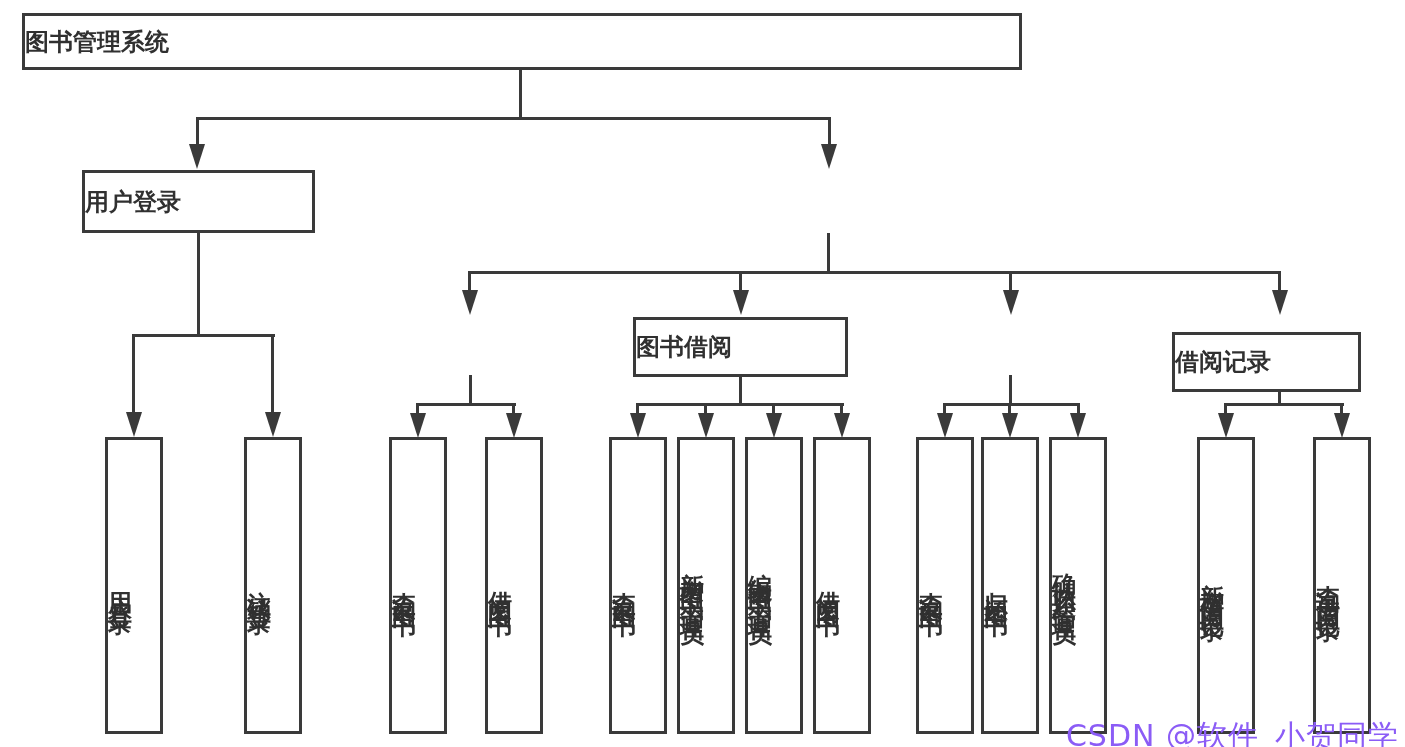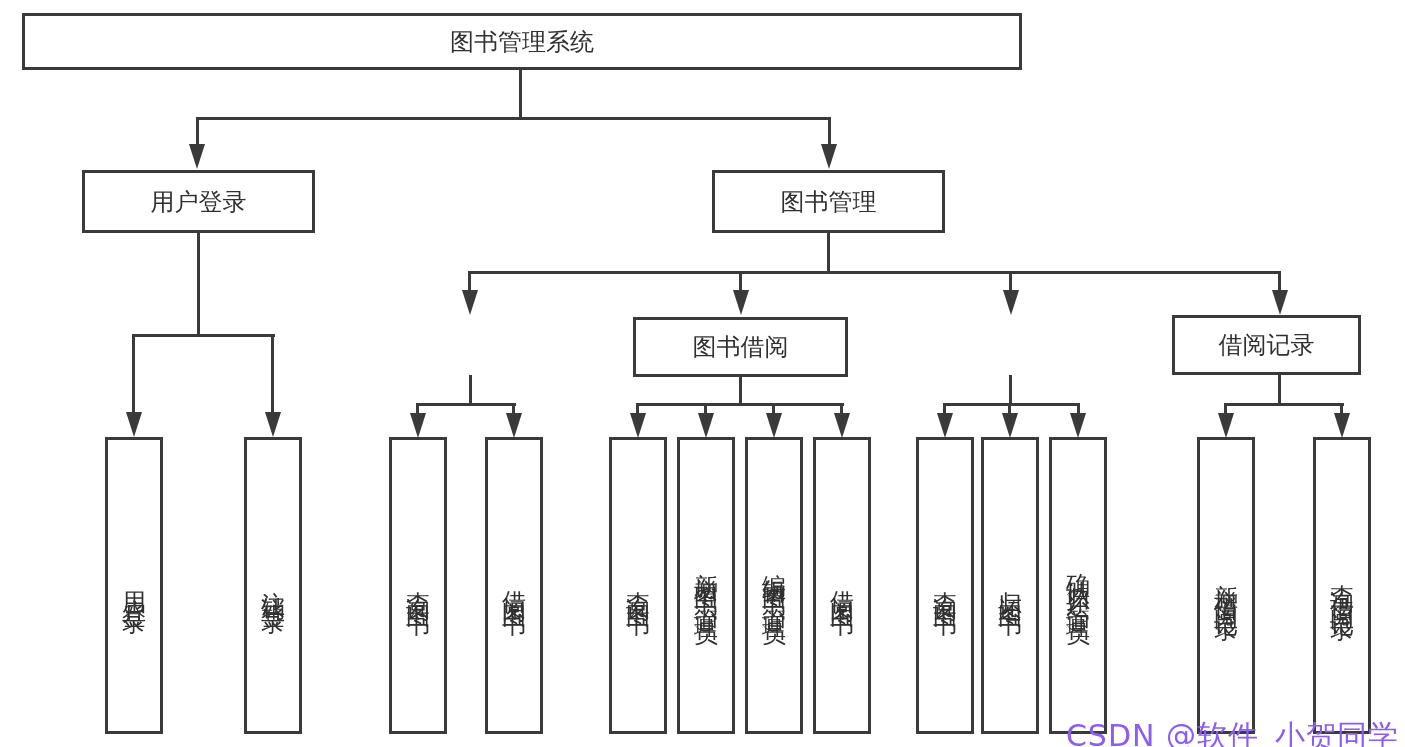--- a/index.html
+++ b/index.html
@@ -2,22 +2,22 @@
 <html><head>
 <meta charset="utf-8">
 <style>
   html,body{margin:0;padding:0;background:#ffffff;}
   #canvas{
     position:relative;width:1405px;height:747px;background:#ffffff;
     font-family:"DejaVu Sans","Liberation Sans",sans-serif;overflow:hidden;
   }
   .box{
     position:absolute;box-sizing:border-box;border:3px solid #3a3a3a;background:#ffffff;
-    display:flex;align-items:center;justify-content:center;
-    color:#303030;font-size:24px;white-space:nowrap;z-index:2;
+    display:flex;align-items:center;
+    color:#303030;font-size:24px;white-space:nowrap;z-index:2;font-weight:bold;
   }
   .vbox{z-index:2;}
   .vbox .vtext{
     writing-mode:vertical-rl;text-orientation:mixed;
     letter-spacing:7px;font-size:24px;line-height:1;color:#303030;
   }
   .ln{position:absolute;background:#3a3a3a;z-index:1;}
   .ar{
     position:absolute;width:0;height:0;z-index:1;
     border-left:8px solid transparent;border-right:8px solid transparent;
@@ -27,21 +27,21 @@
     position:absolute;top:716px;right:6px;z-index:5;
     color:#8b5cf6;font-size:30px;letter-spacing:1px;white-space:nowrap;
   }
   
   #n-root{left:22px;top:13px;width:1000px;height:57px;}
   #n-user-login{left:82px;top:170px;width:233px;height:63px;}
   #n-book-mgmt{left:712px;top:170px;width:233px;height:63px;}
   #n-new-rec{left:363px;top:315px;width:215px;height:60px;}
   #n-book-borrow{left:633px;top:317px;width:215px;height:60px;}
   #n-cur-borrow{left:903px;top:315px;width:215px;height:60px;}
-  #n-borrow-rec{left:1172px;top:315px;width:189px;height:60px;}
+  #n-borrow-rec{left:1172px;top:332px;width:189px;height:60px;}
   .leaf{top:437px;width:58px;height:297px;}
   #lf-1a{left:105px;} #lf-1b{left:244px;}
   #lf-2a{left:389px;} #lf-2b{left:485px;}
   #lf-3a{left:609px;} #lf-3b{left:677px;} #lf-3c{left:745px;} #lf-3d{left:813px;}
   #lf-4a{left:916px;} #lf-4b{left:981px;} #lf-4c{left:1049px;}
   #lf-5a{left:1197px;} #lf-5b{left:1313px;}
 </style>
 </head>
 <body>
 
@@ -53,23 +53,20 @@
 
   <div class="ln" style="left:519px;top:70px;width:3px;height:48px;"></div>
   <div class="ln" style="left:196px;top:117px;width:635px;height:3px;"></div>
   <div class="ln" style="left:196px;top:119px;width:3px;height:27px;"></div>
   <div class="ln" style="left:828px;top:119px;width:3px;height:27px;"></div>
   <div class="ar" style="left:189px;top:144px;"></div>
   <div class="ar" style="left:821px;top:144px;"></div>
 
   <div class="box" id="n-user-login">
     <span>用户登录</span>
-  </div>
-  <div class="box" id="n-book-mgmt">
-    <span>图书管理</span>
   </div>
 
   <div class="ln" style="left:197px;top:233px;width:3px;height:103px;"></div>
   <div class="ln" style="left:132px;top:334px;width:143px;height:3px;"></div>
   <div class="ln" style="left:132px;top:336px;width:3px;height:77px;"></div>
   <div class="ln" style="left:271px;top:336px;width:3px;height:77px;"></div>
   <div class="ar" style="left:126px;top:412px;"></div>
   <div class="ar" style="left:265px;top:412px;"></div>
 
   <div class="ln" style="left:827px;top:233px;width:3px;height:41px;"></div>

